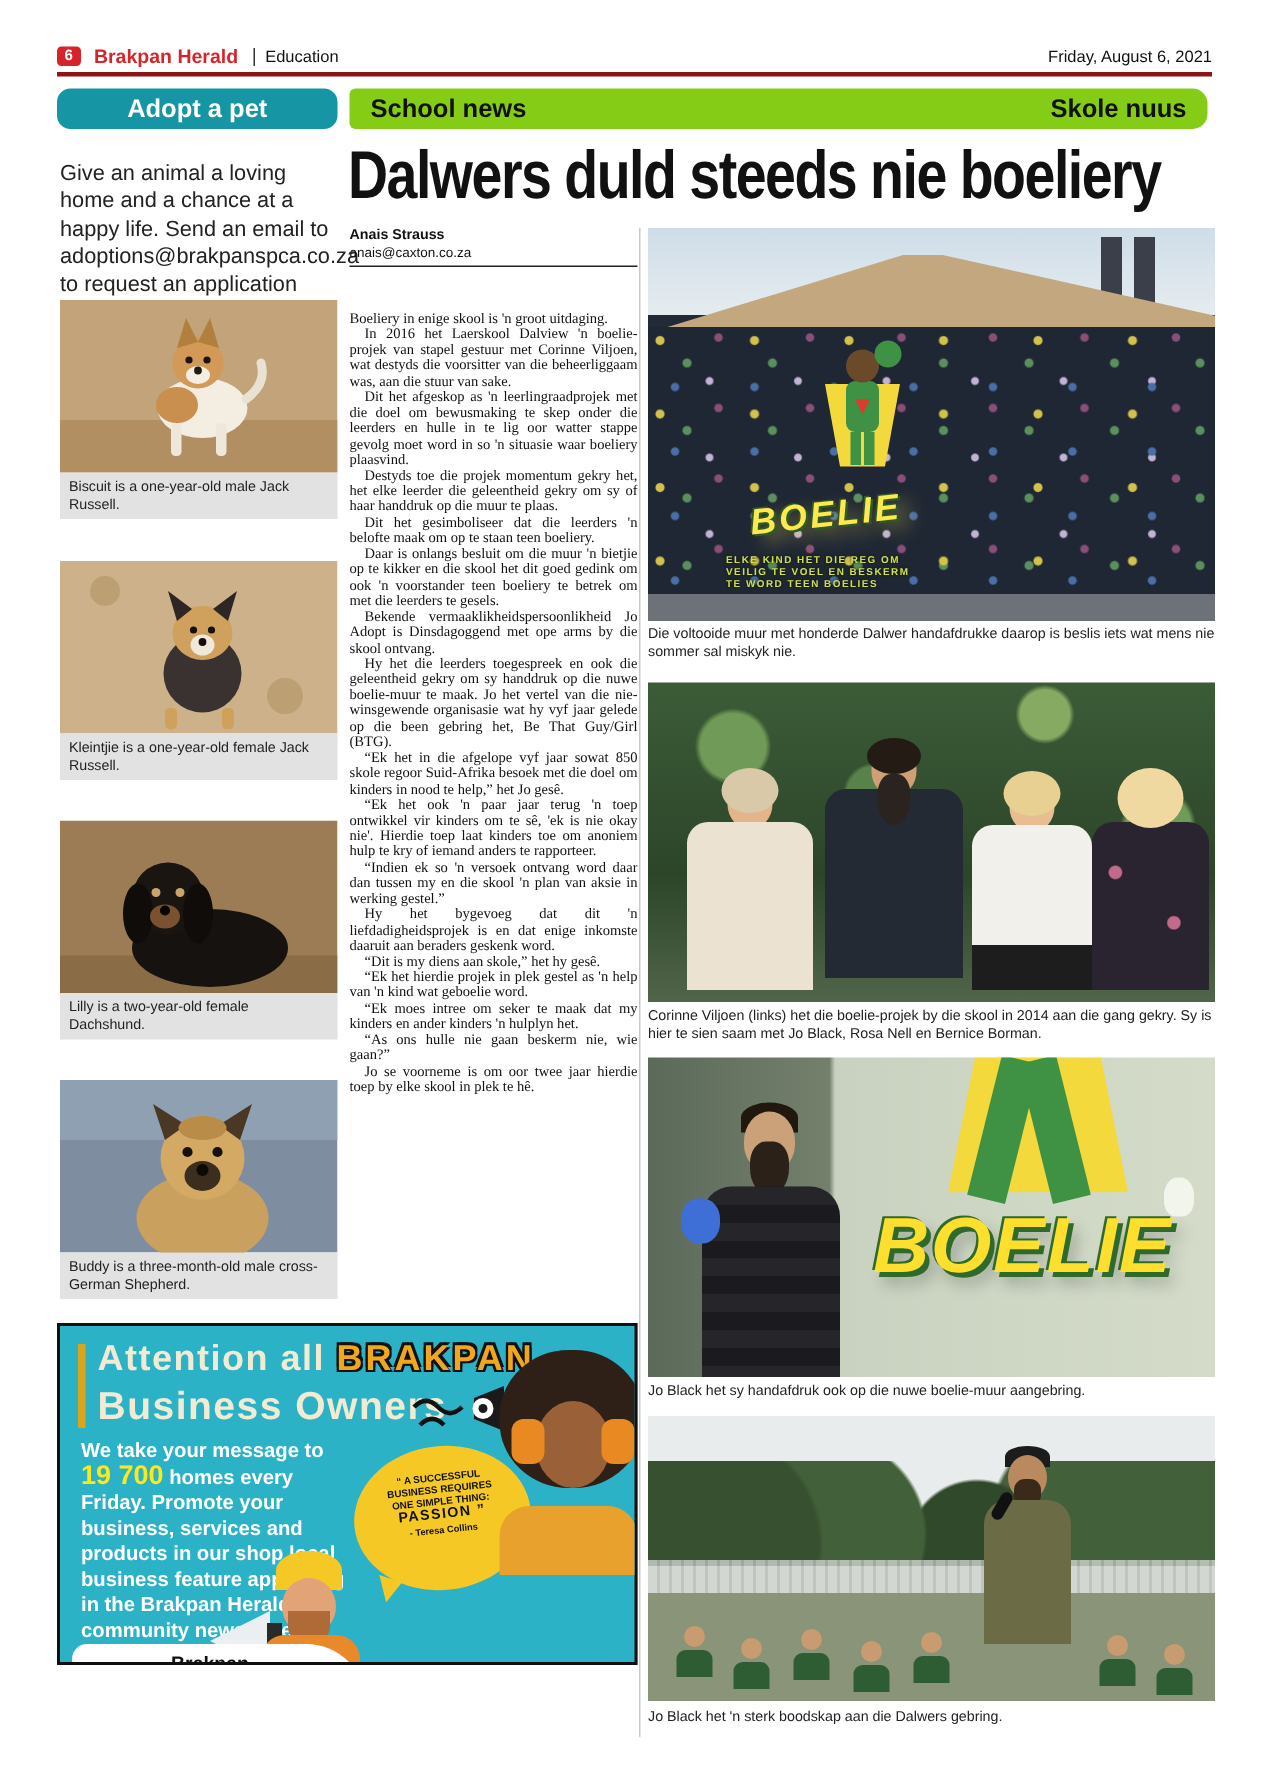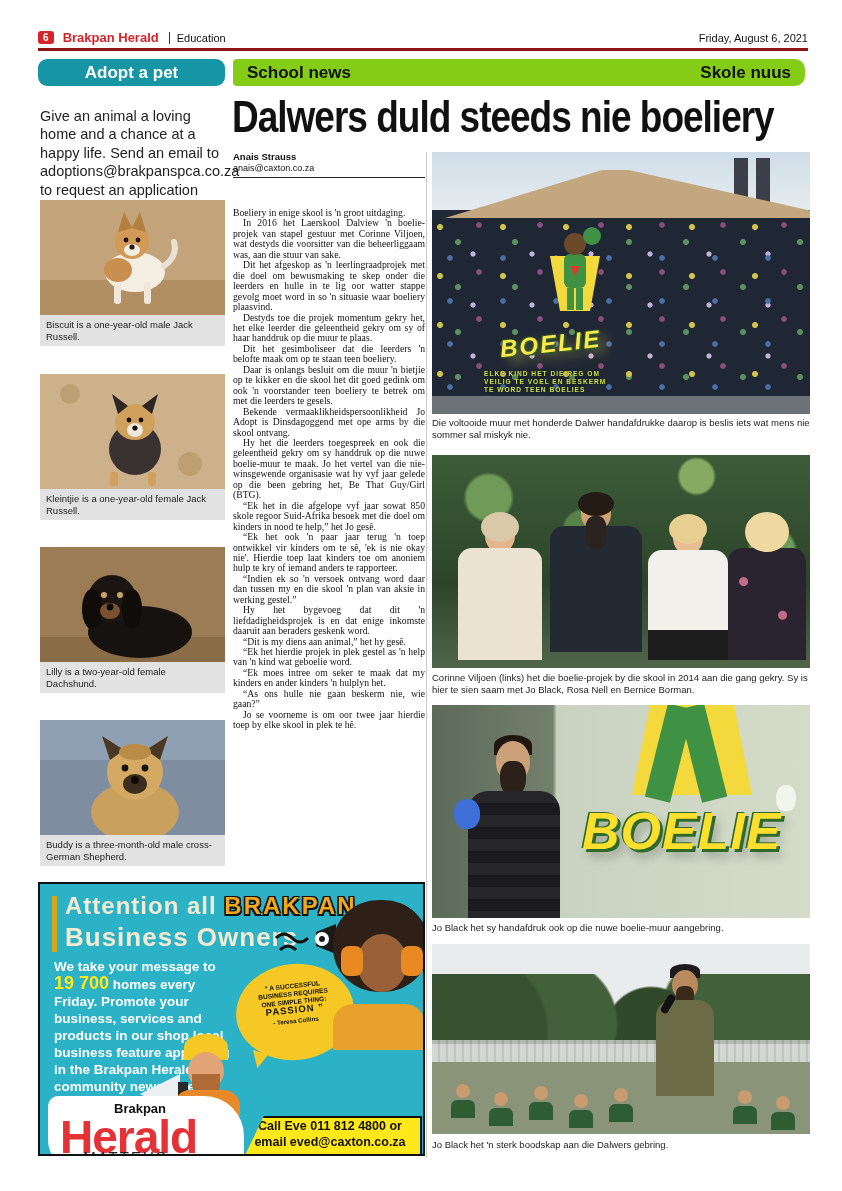--- a/index.html
+++ b/index.html
@@ -116,21 +116,21 @@
   .kidD .kh{width:14px;height:14px;border-radius:50%;background:#c99b70;margin:0 auto;}
   .kidD .kb{width:24px;height:18px;border-radius:6px 6px 0 0;background:#2f5d33;margin:2px auto 0;}
   .manD{position:absolute;left:218px;top:26px;width:70px;height:150px;}
   .manD .head{position:absolute;left:22px;top:0;width:26px;height:30px;background:#b98a5e;border-radius:50%;}
   .manD .cap{position:absolute;left:20px;top:-6px;width:30px;height:14px;background:#1c1c1c;border-radius:50% 50% 0 0;}
   .manD .beard{position:absolute;left:26px;top:16px;width:18px;height:18px;background:#3a2a1a;border-radius:40%;}
   .manD .body{position:absolute;left:6px;top:30px;width:58px;height:96px;background:#6b6b46;border-radius:16px 16px 0 0;}
   .manD .mic{position:absolute;left:14px;top:24px;width:8px;height:20px;background:#111;border-radius:4px;transform:rotate(30deg);}
 
   
-  .ad{position:absolute;left:38px;top:882px;width:387px;height:274px;background:#2cb2c6;
+  .ad{position:absolute;left:38px;top:882px;width:387px;height:228px;background:#2cb2c6;
       border:2.5px solid #101010;box-sizing:border-box;overflow:hidden;}
   .ad-goldbar{position:absolute;left:12px;top:12px;width:5px;height:56px;background:#d9a41e;}
   .ad-h1{position:absolute;left:25px;top:8px;font-size:24px;color:#f3ead2;font-weight:600;letter-spacing:1px;}
   .ad-brand{color:#f0a71e;font-weight:800;letter-spacing:2px;
       text-shadow:-1.5px -1.5px 0 #111,1.5px -1.5px 0 #111,-1.5px 1.5px 0 #111,1.5px 1.5px 0 #111;}
   .ad-h2{position:absolute;left:25px;top:38px;font-size:26px;color:#f3ead2;font-weight:600;letter-spacing:1px;}
   .ad-body{position:absolute;left:14px;top:74px;width:178px;color:#fff;font-weight:bold;
       font-size:13.5px;line-height:17px;}
   .ad-num{color:#ffe81a;font-size:18px;font-weight:800;}
   .ad-bubble{position:absolute;left:196px;top:80px;width:118px;height:96px;background:#f5c826;
@@ -274,21 +274,21 @@
     <p>Dit het afgeskop as 'n leerlingraadprojek met die doel om bewusmaking te skep onder die leerders en hulle in te lig oor watter stappe gevolg moet word in so 'n situasie waar boeliery plaasvind.</p>
     <p>Destyds toe die projek momentum gekry het, het elke leerder die geleentheid gekry om sy of haar handdruk op die muur te plaas.</p>
     <p>Dit het gesimboliseer dat die leerders 'n belofte maak om op te staan teen boeliery.</p>
     <p>Daar is onlangs besluit om die muur 'n bietjie op te kikker en die skool het dit goed gedink om ook 'n voorstander teen boeliery te betrek om met die leerders te gesels.</p>
     <p>Bekende vermaaklikheidspersoonlikheid Jo Adopt is Dinsdagoggend met ope arms by die skool ontvang.</p>
     <p>Hy het die leerders toegespreek en ook die geleentheid gekry om sy handdruk op die nuwe boelie-muur te maak. Jo het vertel van die nie-winsgewende organisasie wat hy vyf jaar gelede op die been gebring het, Be That Guy/Girl (BTG).</p>
     <p>“Ek het in die afgelope vyf jaar sowat 850 skole regoor Suid-Afrika besoek met die doel om kinders in nood te help,” het Jo gesê.</p>
     <p>“Ek het ook 'n paar jaar terug 'n toep ontwikkel vir kinders om te sê, 'ek is nie okay nie'. Hierdie toep laat kinders toe om anoniem hulp te kry of iemand anders te rapporteer.</p>
     <p>“Indien ek so 'n versoek ontvang word daar dan tussen my en die skool 'n plan van aksie in werking gestel.”</p>
     <p>Hy het bygevoeg dat dit 'n liefdadigheidsprojek is en dat enige inkomste daaruit aan beraders geskenk word.</p>
-    <p>“Dit is my diens aan animal,” het hy gesê.</p>
+    <p>“Dit is my diens aan skole,” het hy gesê.</p>
     <p>“Ek het hierdie projek in plek gestel as 'n help van 'n kind wat geboelie word.</p>
     <p>“Ek moes intree om seker te maak dat my kinders en ander kinders 'n hulplyn het.</p>
     <p>“As ons hulle nie gaan beskerm nie, wie gaan?”</p>
     <p>Jo se voorneme is om oor twee jaar hierdie toep by elke skool in plek te hê.</p>
   </div>
 
   <div class="vrule"></div>
 
   <div class="photo" id="photoA">
     <div class="skyA"></div>

